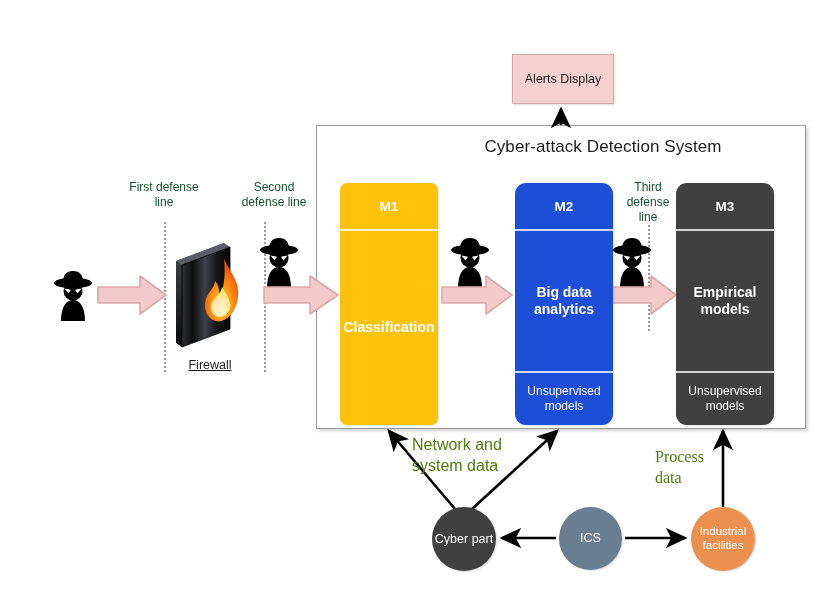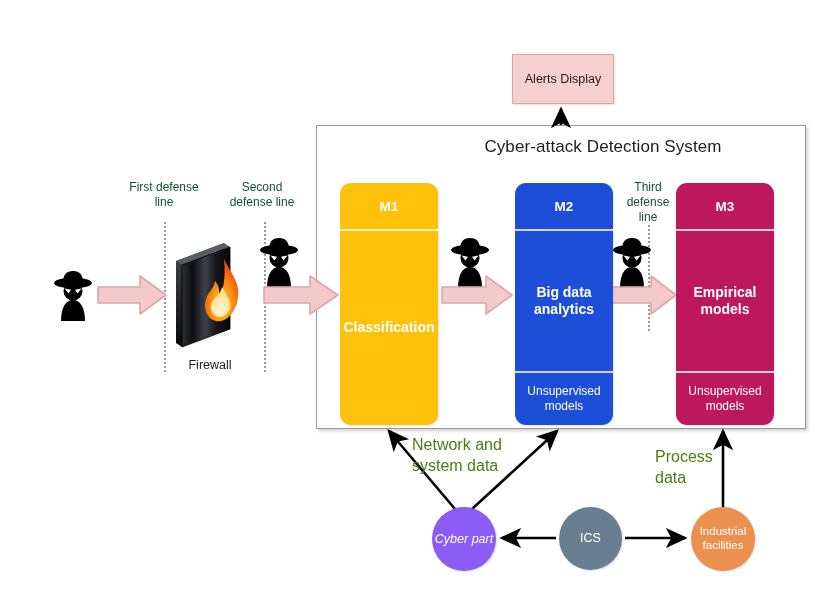--- a/index.html
+++ b/index.html
@@ -106,31 +106,31 @@
     font-size: 12px;
     color: #14532d;
     text-align: center;
     line-height: 1.25;
   }
   .dotted-line {
     border-left: 2px dotted #9b9b9b;
     width: 0;
   }
   #first-defense-label  { left: 122px; top: 163px; width: 84px; }
-  #second-defense-label { left: 220px; top: 163px; width: 84px; }
+  #second-defense-label { left: 232px; top: 163px; width: 84px; }
   #third-defense-label  { left: 620px; top: 163px; width: 56px; }
   #first-defense-line   { left: 164px; top: 205px;  height: 150px; }
   #second-defense-line  { left: 264px; top: 205px;  height: 150px; }
   #third-defense-line   { left: 648px; top: 208px;  height: 106px; }
 
   
   #firewall-icon { left: 170px; top: 218px; width: 80px; height: 118px; }
   #firewall-label {
     left: 160px; top: 341px; width: 100px;
-    text-align: center; font-size: 12.5px; color: #1c1c1c;
+    text-align: center; font-size: 12.5px; color: #1c1c1c; text-decoration: underline;
   }
 
   
   .hacker { width: 42px; height: 52px; }
   #hacker-outside { left: 52px;  top: 252px; }
   #hacker-second  { left: 258px; top: 219px; }
   #hacker-third   { left: 449px; top: 219px; }
   #hacker-fourth  { left: 611px; top: 219px; }
 
   
@@ -163,21 +163,21 @@
     left: 691px; top: 490px; width: 64px; height: 64px;
     background: #ec904f; font-size: 11.5px;
   }
 
   
   .flow-label {
     font-size: 16px; color: #4d7c0f;
     text-align: left; line-height: 1.3;
   }
   #network-data-label { left: 412px; top: 418px; width: 110px; }
-  #process-data-label { left: 655px; top: 430px; width: 70px; }
+  #process-data-label { left: 655px; top: 430px; width: 70px; font-family: Liberation Serif, serif; }
 
   
   #arrow-layer {
     left: 0; top: 0; width: 814px; height: 590px;
     pointer-events: none;
   }
 </style>
 </head>
 <body>
 
@@ -280,32 +280,32 @@
   <svg class="abs attack-arrow" id="attack-arrow-2" viewBox="0 0 78 46" preserveAspectRatio="none">
     <path d="M2,15 L48,15 L48,4 L76,23 L48,42 L48,31 L2,31 Z" fill="#f3c9c9" stroke="#dba8a8" stroke-width="1.6" stroke-linejoin="round"></path>
   </svg>
   <svg class="abs attack-arrow" id="attack-arrow-3" viewBox="0 0 74 46" preserveAspectRatio="none">
     <path d="M2,15 L46,15 L46,4 L72,23 L46,42 L46,31 L2,31 Z" fill="#f3c9c9" stroke="#dba8a8" stroke-width="1.6" stroke-linejoin="round"></path>
   </svg>
   <svg class="abs attack-arrow" id="attack-arrow-4" viewBox="0 0 70 46" preserveAspectRatio="none">
     <path d="M2,15 L43,15 L43,4 L68,23 L43,42 L43,31 L2,31 Z" fill="#f3c9c9" stroke="#dba8a8" stroke-width="1.6" stroke-linejoin="round"></path>
   </svg>
 
-  <div class="abs module" id="module-m1" style="background: rgb(255, 194, 10);">
+  <div class="abs module" id="module-m1" style="background: rgb(255, 194, 10); border-radius: 7px;">
     <div class="m-head">M1</div>
     <div class="m-body">Classification</div>
   </div>
 
   <div class="abs module" id="module-m2" style="background: #1d4ed8;">
     <div class="m-head">M2</div>
     <div class="m-body">Big data analytics</div>
     <div class="m-foot">Unsupervised models</div>
   </div>
 
-  <div class="abs module" id="module-m3" style="background: #be185d;">
+  <div class="abs module" id="module-m3" style="background: #404040;">
     <div class="m-head">M3</div>
     <div class="m-body">Empirical models</div>
     <div class="m-foot">Unsupervised models</div>
   </div>
 
   <svg class="abs" id="arrow-layer" viewBox="0 0 814 590">
     <defs>
       <marker id="ah" markerWidth="9" markerHeight="9" refX="7.4" refY="4.5" orient="auto" markerUnits="strokeWidth">
         <path d="M0,0.6 L8.4,4.5 L0,8.4 L2.1,4.5 Z" fill="#000"></path>
       </marker>
@@ -332,21 +332,21 @@
     </g>
 
     <g>
       <line x1="625" y1="521" x2="685" y2="521" stroke="#000" stroke-width="2.6" marker-end="url(#ah)"></line>
     </g>
   </svg>
 
   <div class="abs flow-label" id="network-data-label">Network and system data</div>
   <div class="abs flow-label" id="process-data-label">Process data</div>
 
-  <div class="abs node-circle" id="node-cyber-part" style="background: #8b5cf6; font-style: italic;">
+  <div class="abs node-circle" id="node-cyber-part" style="background: #404040;">
     <span>Cyber part</span>
   </div>
   <div class="abs node-circle" id="node-ics" style="background: rgb(105, 126, 144);">
     <span>ICS</span>
   </div>
   <div class="abs node-circle" id="node-industrial" style="background: rgb(236, 144, 79);">
     <span>Industrial facilities</span>
   </div>
 
 </div>

